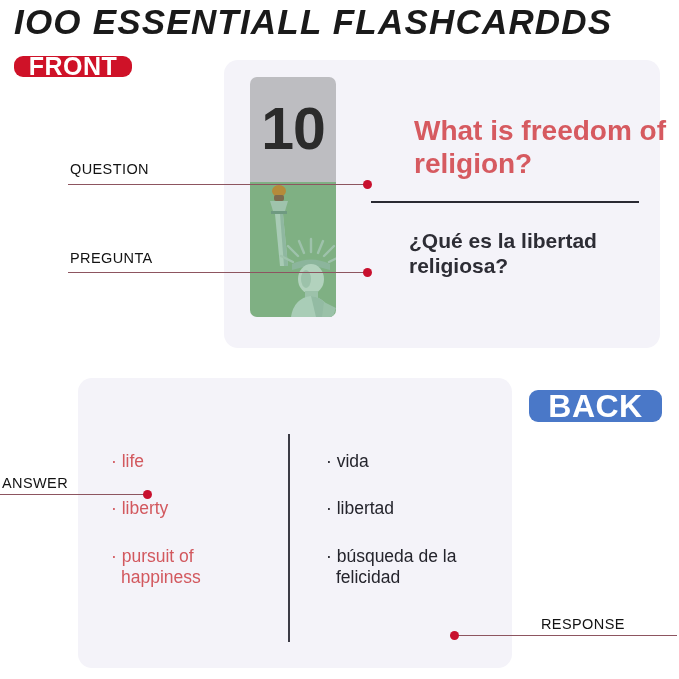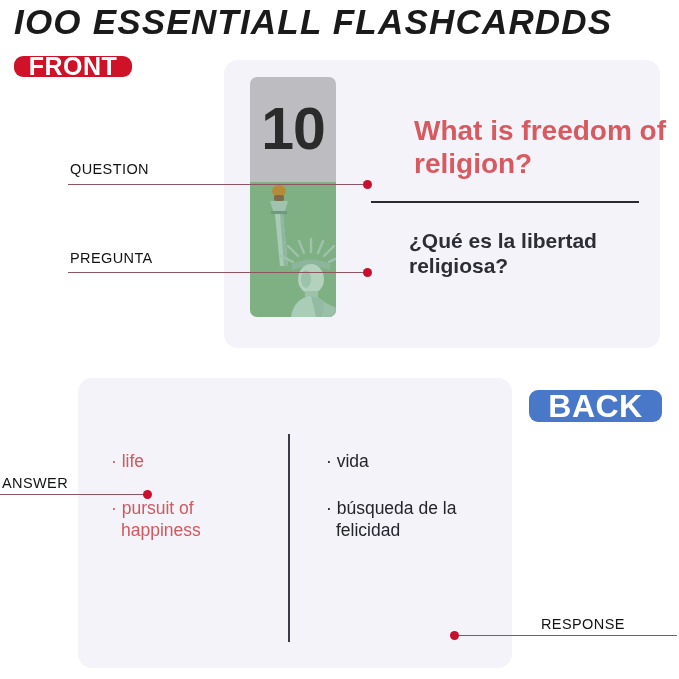--- a/index.html
+++ b/index.html
@@ -271,25 +271,27 @@
   <div id="question-es">¿Qué es la libertad religiosa?</div>
 </div>
 
 <div class="badge" id="back-badge">BACK</div>
 
 <div class="card" id="back-card">
   <div id="back-divider"></div>
 
   <div class="answer-col" id="answer-col-en">
     <div class="answer-item">· life</div>
+    <div class="answer-item">· liberty</div>
     <div class="answer-item">· pursuit of happiness</div>
   </div>
 
   <div class="answer-col" id="answer-col-es">
     <div class="answer-item">· vida</div>
+    <div class="answer-item">· libertad</div>
     <div class="answer-item">· búsqueda de la felicidad</div>
   </div>
 </div>
 
 <div class="callout-label" id="label-question">QUESTION</div>
 <div class="callout-line" id="line-question"></div>
 <div class="callout-dot" id="dot-question"></div>
 
 <div class="callout-label" id="label-pregunta">PREGUNTA</div>
 <div class="callout-line" id="line-pregunta"></div>

